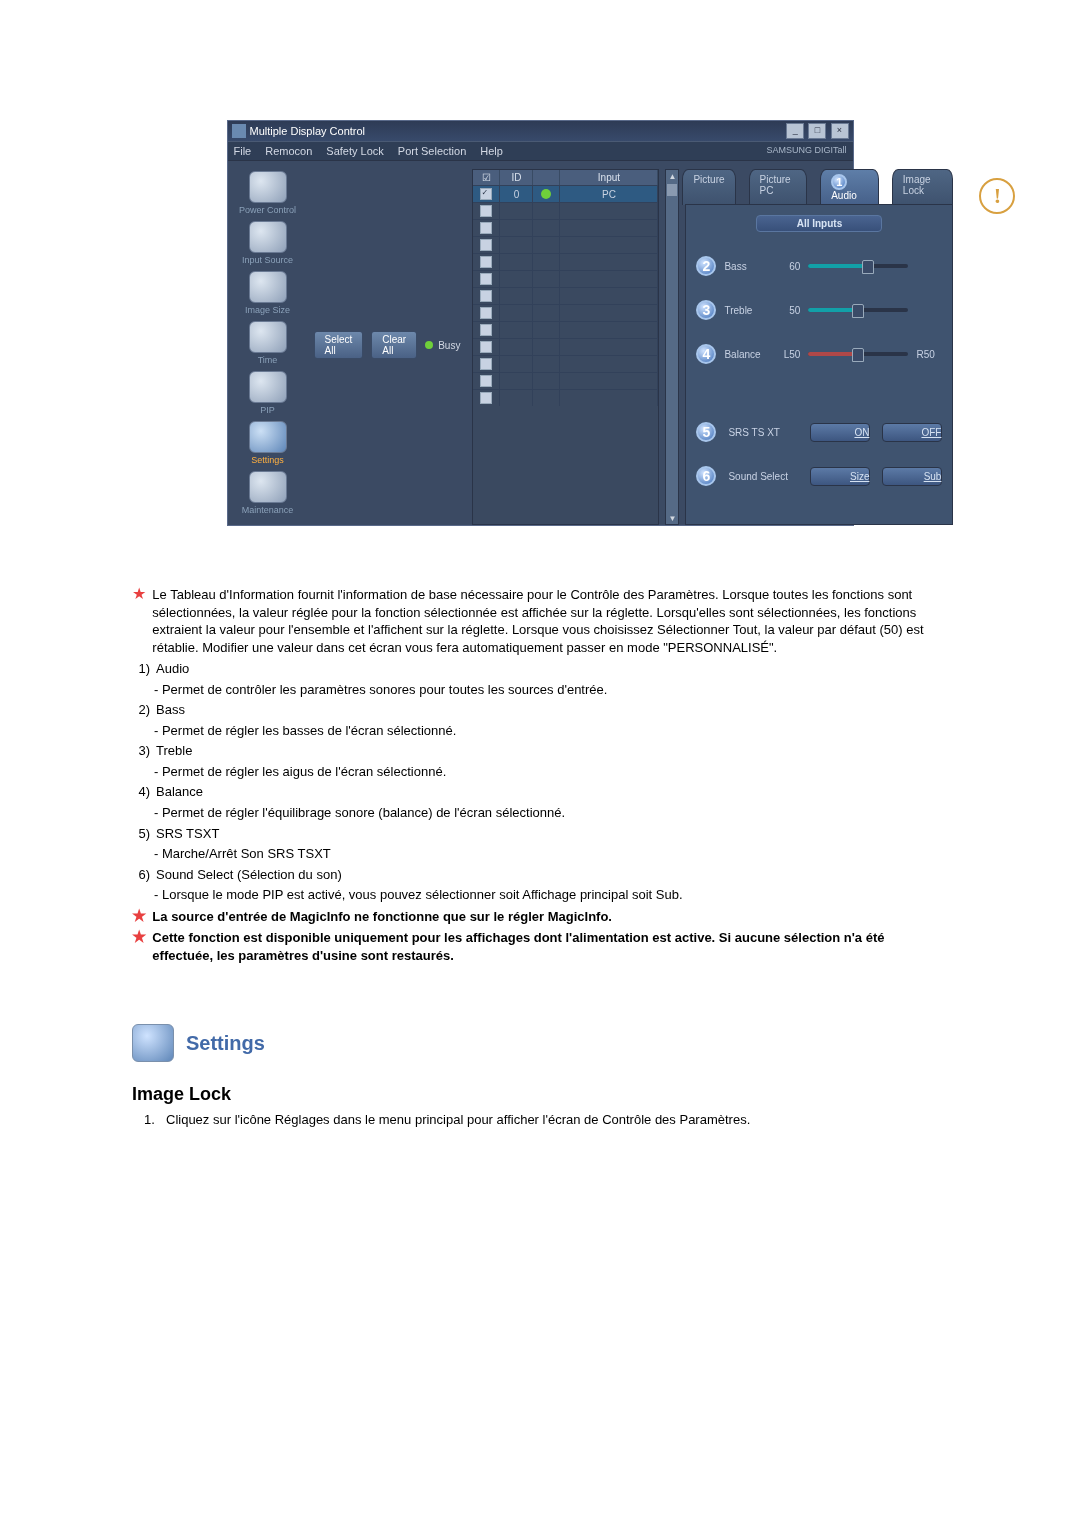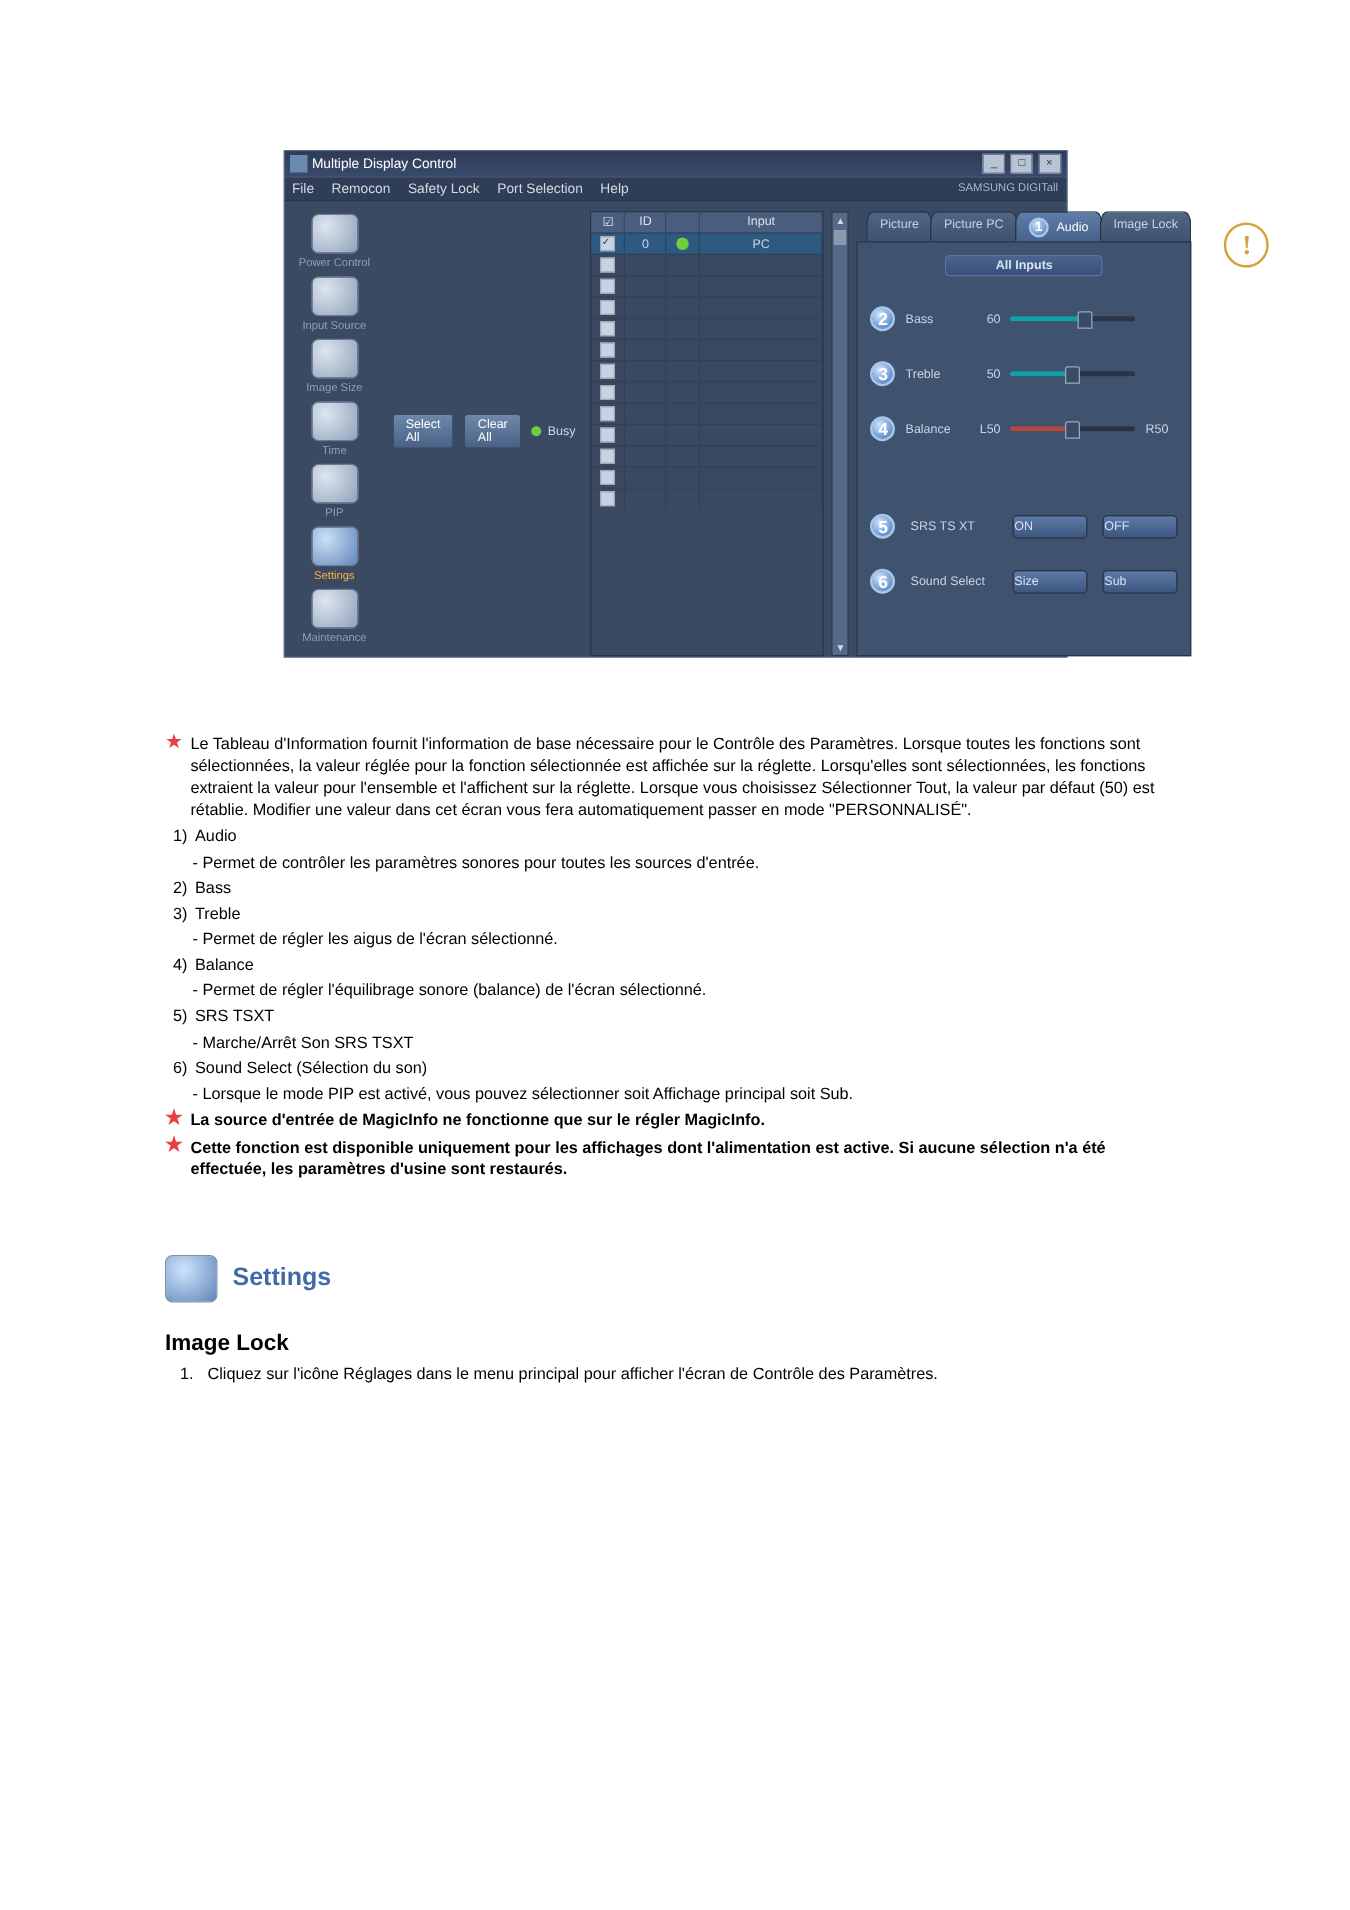--- a/index.html
+++ b/index.html
@@ -179,23 +179,22 @@
   }
   .scroll .arr.up { top:0; }
   .scroll .arr.down { bottom:0; }
 
   .panel {
     flex: 1;
     display:flex; flex-direction:column;
   }
   .tabs {
     display:flex;
-    gap: 1px;
+    gap: 16px;
     margin-bottom: -1px;
-    justify-content: flex-end;
   }
   .tab {
     padding: 4px 10px;
     font-size: 10px;
     color: #c8d2e2;
     background: linear-gradient(#4f6684,#3e526e);
     border: 1px solid #2a3448;
     border-bottom: none;
     border-top-left-radius: 6px 10px;
     border-top-right-radius: 6px 10px;
@@ -252,27 +251,28 @@
     transform: translateX(-50%);
   }
   .sval-right { width:26px; font-size:10px; color:#c8d2e4; }
 
   .btn-row {
     display:flex; align-items:center; gap:12px; font-size:10px; color:#c8d2e4;
   }
   .btn-row .blabel { width: 70px; }
   .togglebtn {
     flex: 0 0 58px;
-    text-align:left;
+    text-align:right;
     padding: 3px 0;
     border-radius:4px;
     background: linear-gradient(#5c7aa6,#3d5680);
     color: #d6e2f2;
     font-size:10px;
     border: 1px solid #2a3448;
+    text-decoration: underline;
   }
 
   .footer {
     height: 54px;
     display:flex; align-items:center; justify-content:flex-end;
     padding: 0 20px;
   }
   .info-icon {
     width: 32px; height: 32px; border-radius:50%;
     border: 2px solid #d8a040;
@@ -577,20 +577,21 @@
       <div class="row">
           <span class="n">1)</span>
           <span class="t">Audio</span>
         </div>
       <div class="dash">- Permet de contrôler les paramètres sonores pour toutes les sources d'entrée.</div>
 
       <div class="row">
           <span class="n">2)</span>
           <span class="t">Bass</span>
         </div>
+      <div class="dash">- Permet de régler les basses de l'écran sélectionné.</div>
 
       <div class="row">
           <span class="n">3)</span>
           <span class="t">Treble</span>
         </div>
       <div class="dash">- Permet de régler les aigus de l'écran sélectionné.</div>
 
       <div class="row">
           <span class="n">4)</span>
           <span class="t">Balance</span>

